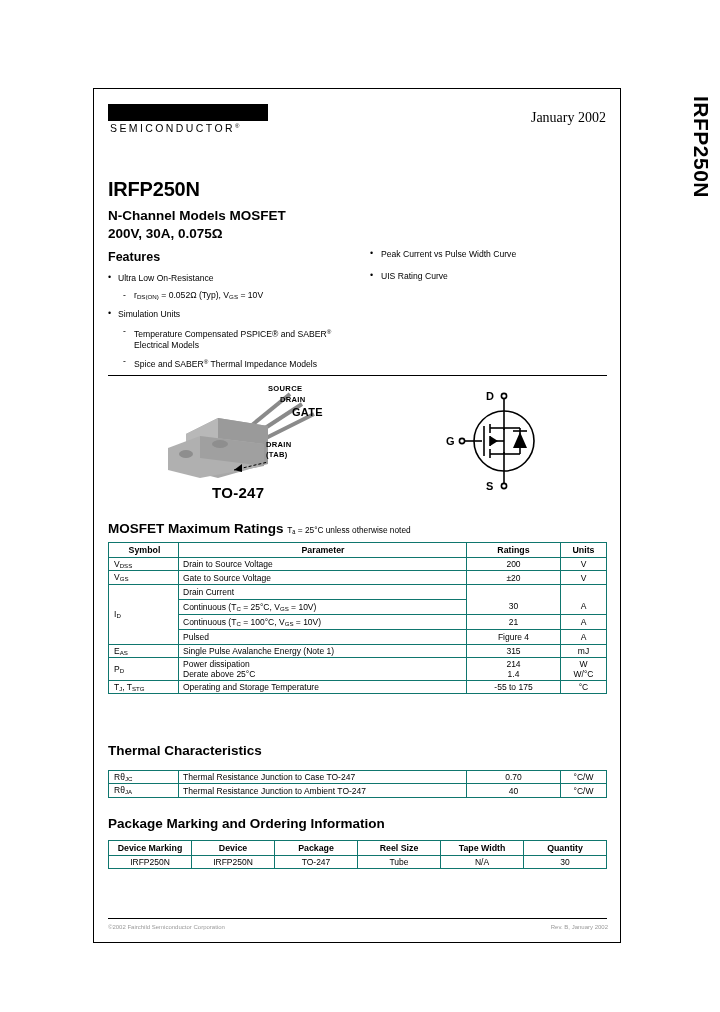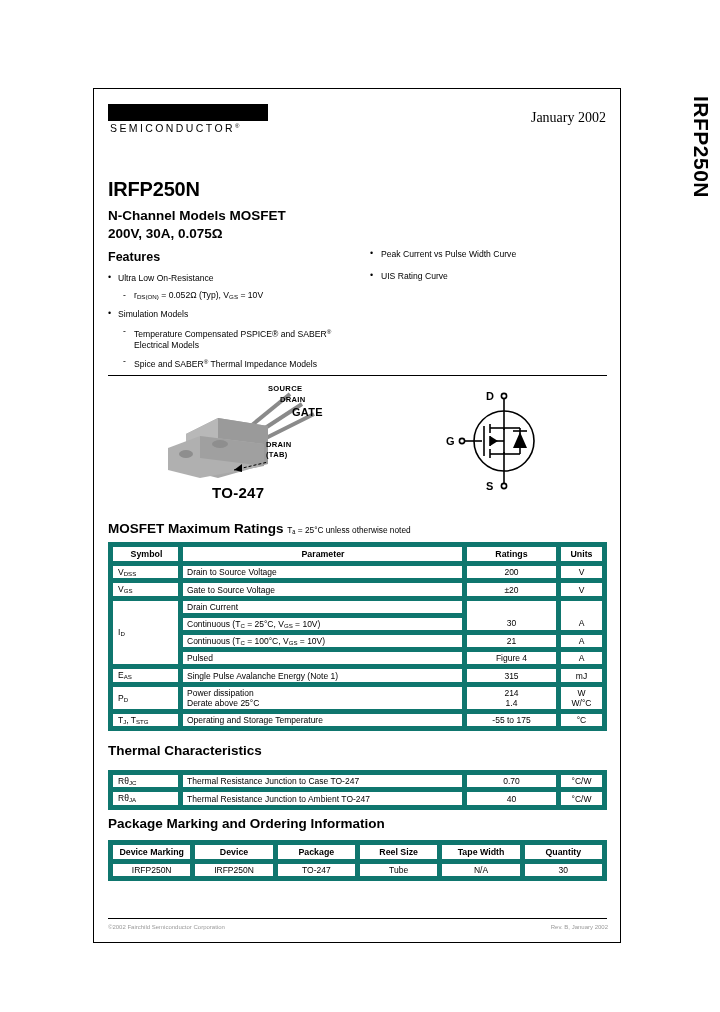--- a/index.html
+++ b/index.html
@@ -118,21 +118,21 @@
   .sec-note { font-size: 8.3px; font-weight: normal; }
   .sec-ratings { position: absolute; left: 0; top: 423px; }
   .sec-thermal { position: absolute; left: 0; top: 645px; }
   .sec-pkg { position: absolute; left: 0; top: 718px; }
   
   table.dt {
     position: absolute; border-collapse: collapse; font-size: 8.5px;
     width: 499px; table-layout: fixed;
   }
   table.dt th, table.dt td {
-    border: 5px solid #0f766e; padding: 1px 3px; vertical-align: middle;
+    border: 1px solid #0f766e; padding: 1px 3px; vertical-align: middle;
   }
   table.dt th {
     font-weight: bold; text-align: center; font-size: 8.8px; padding: 2px 3px;
   }
   .t-ratings { top: 444px; left: 0; }
   .t-thermal { top: 672px; left: 0; }
   .t-pkg { top: 742px; left: 0; }
   .c-sym { width: 70px; text-align: left; padding-left: 5px !important; }
   .c-par { text-align: left; padding-left: 4px !important; }
   .c-rat { width: 94px; text-align: center; }
@@ -177,21 +177,21 @@
 
     <div class="pn-title">IRFP250N</div>
     <div class="subtitle1">N-Channel Models MOSFET</div>
     <div class="subtitle2">200V, 30A, 0.075Ω</div>
 
     <div class="features-h">Features</div>
 
     <div class="feat-col-l">
         <div class="b1">Ultra Low On-Resistance</div>
         <div class="b2">r<sub>DS(ON)</sub> = 0.052Ω (Typ), V<sub>GS</sub> = 10V</div>
-        <div class="b1">Simulation Models</div>
+        <div class="b1">Simulation Units</div>
         <div class="b2">Temperature Compensated PSPICE® and SABER<sup>®</sup><br>Electrical Models</div>
         <div class="b2">Spice and SABER<sup>®</sup> Thermal Impedance Models</div>
       </div>
     <div class="feat-col-r">
         <div class="b1r">Peak Current vs Pulse Width Curve</div>
         <div class="b1r">UIS Rating Curve</div>
       </div>
 
     <div class="hr-top"></div>
 

